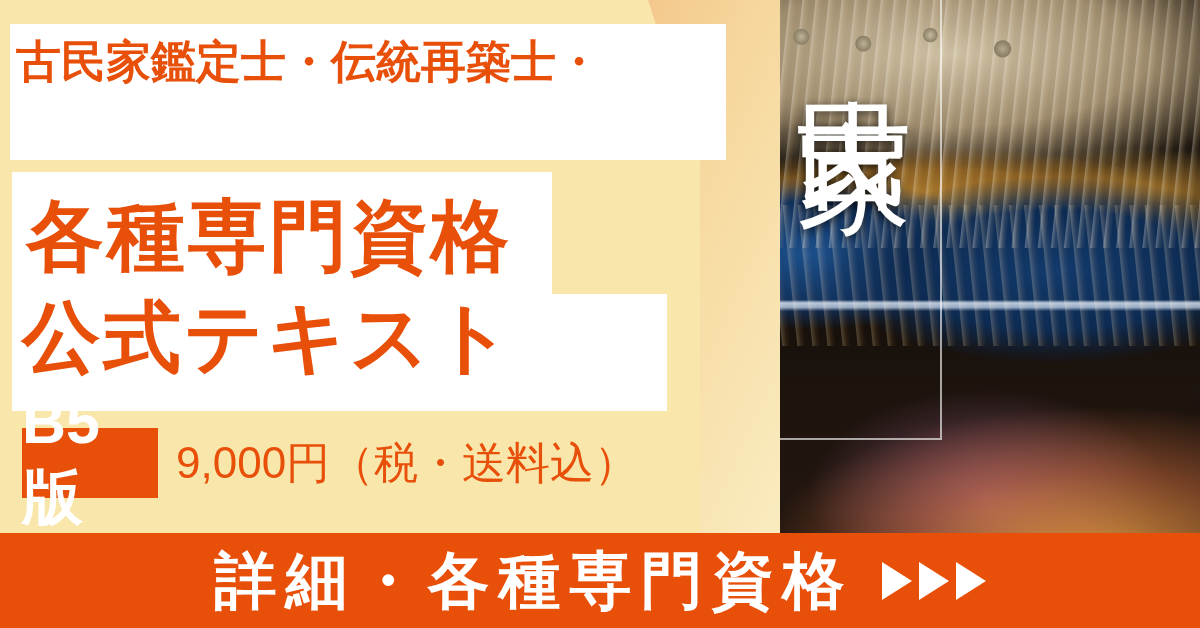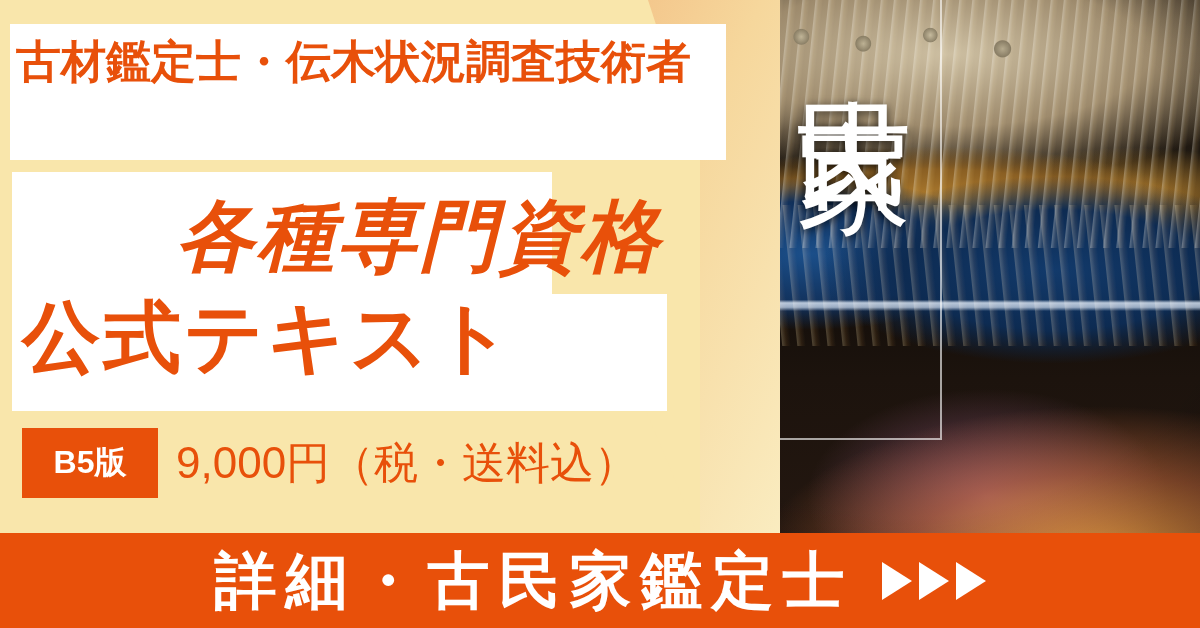--- a/index.html
+++ b/index.html
@@ -185,31 +185,31 @@
   .headline{
     position:absolute;
     left:22px; top:186px;
     width:640px;
     color:#e8500a;
     font-weight:700;
     font-size:78px;
     line-height:1.30;
     letter-spacing:3px;
   }
-  .headline .l1{ display:block; text-align:right; padding-left:4px;font-style:italic;}
+  .headline .l1{ display:block; text-align:left; padding-left:4px;}
   .headline .l2{ display:block; text-align:left; padding-right:8px;}
 
   
   .badge{
     position:absolute;
     left:22px; top:428px;
     width:136px; height:70px;
     background:#e8500a;
     color:#fff;
-    font-size:32px;
+    font-size:61px;
     font-weight:700;
     display:flex;
     align-items:center;
     justify-content:center;
     letter-spacing:0px;
   }
   .price{
     position:absolute;
     left:176px; top:428px;
     height:70px;
@@ -278,33 +278,33 @@
 
   <div class="warm-bg"></div>
 
   <div class="cream-panel"></div>
   <div class="cream-panel-lower"></div>
 
   <div class="white-top"></div>
   <div class="white-mid"></div>
 
   <div class="quals">
-    <span class="line">古材鑑定士・伝木状況調査技術者</span>
+    <span class="line">古民家鑑定士・伝統再築士・</span>
   </div>
 
   <div class="headline">
     <span class="l1">各種専門資格</span>
     <span class="l2">公式テキスト</span>
   </div>
 
   <div class="badge">B5版</div>
   <div class="price">9,000円（税・送料込）</div>
 
   <div class="cta">
-    <span class="cta-text">詳細・古民家鑑定士</span>
+    <span class="cta-text">詳細・各種専門資格</span>
     <span class="cta-arrows">
       <span class="tri"></span>
       <span class="tri"></span>
       <span class="tri"></span>
     </span>
   </div>
 
 </div>
 
 </body></html>

